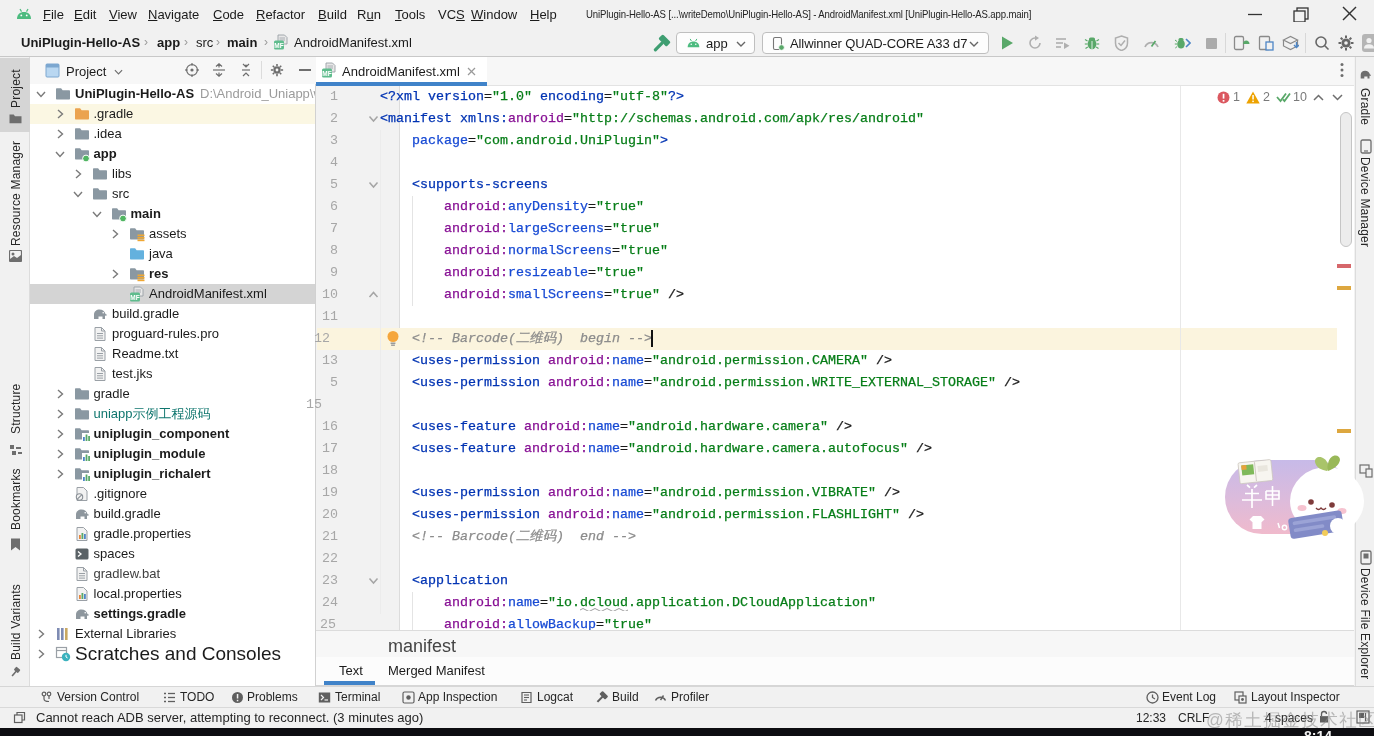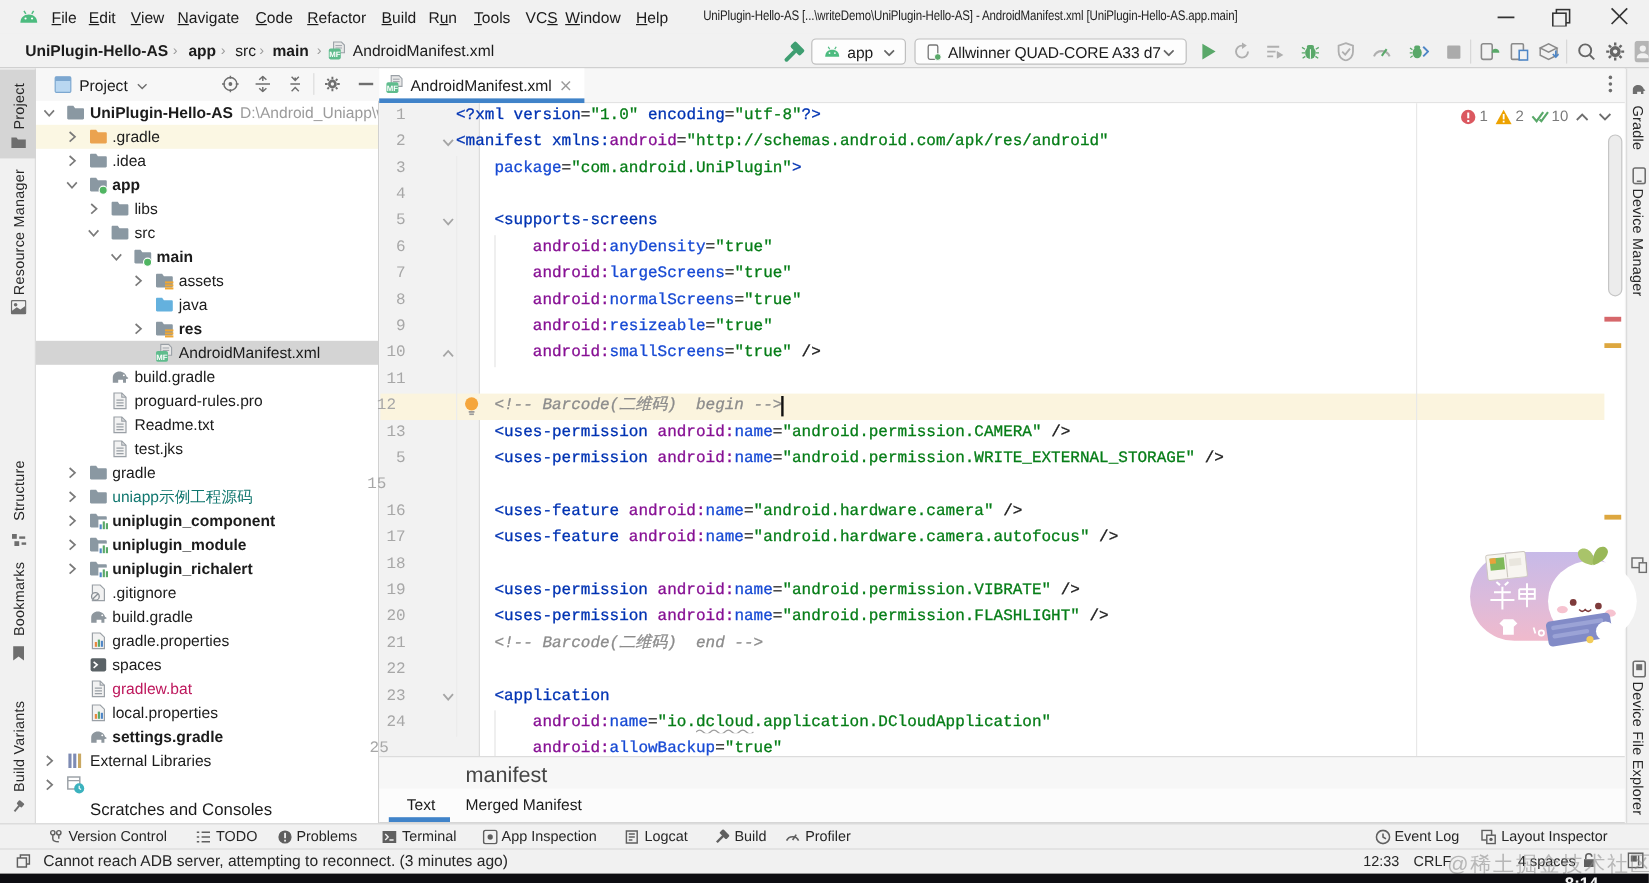--- a/index.html
+++ b/index.html
@@ -442,21 +442,21 @@
 <div class="abs" style="left:93.5px;top:544px;height:20px;line-height:20px;font-size:13px;font-weight:normal;color:#1b1b1b;white-space:nowrap">spaces</div>
 <svg class="abs" style="left:73.5px;top:566px" width="16" height="16" viewBox="0 0 16 16">
     <path d="M3 1.5 h6.5 l3.5 3.5 V14.5 H3 z" fill="#F2F2F2" stroke="#9AA0A6" stroke-width="1"></path>
     <path d="M9.5 1.5 V5 H13" fill="none" stroke="#9AA0A6" stroke-width="1"></path>
     <g stroke="#9AA0A6" stroke-width="1">
       <line x1="5" y1="7.5" x2="11" y2="7.5"></line>
       <line x1="5" y1="9.8" x2="11" y2="9.8"></line>
       <line x1="5" y1="12.1" x2="11" y2="12.1"></line>
     </g>
   </svg>
-<div class="abs" style="left:93.5px;top:564px;height:20px;line-height:20px;font-size:13px;font-weight:normal;color:#be185d;white-space:nowrap">gradlew.bat</div>
+<div class="abs" style="left:93.5px;top:564px;height:20px;line-height:20px;font-size:13px;font-weight:normal;color:#404040;white-space:nowrap">gradlew.bat</div>
 <svg class="abs" style="left:73.5px;top:586px" width="16" height="16" viewBox="0 0 16 16">
     <path d="M3 1.5 h6.5 l3.5 3.5 V14.5 H3 z" fill="#F2F2F2" stroke="#9AA0A6" stroke-width="1"></path>
     <rect x="5" y="9" width="1.8" height="4" fill="#E8873C"></rect>
     <rect x="7.5" y="7" width="1.8" height="6" fill="#59A869"></rect>
     <rect x="10" y="8" width="1.8" height="5" fill="#4E86C6"></rect>
   </svg>
 <div class="abs" style="left:93.5px;top:584px;height:20px;line-height:20px;font-size:13px;font-weight:normal;color:#1b1b1b;white-space:nowrap">local.properties</div>
 <svg class="abs" style="left:73.5px;top:606px" width="16" height="16" viewBox="0 0 16 16">
     <path d="M2 13 V8.5 C2 5.5 4.5 3.5 7.5 3.5 C10.5 3.5 13 5.5 13.5 8 L14.5 8.5 C15 8.7 15 9.5 14.4 9.6 L13 9.8 V13 H10.5 V10.5 H6.5 V13 Z" fill="#8E979E"></path>
     <circle cx="11.2" cy="6.8" r="0.8" fill="#fff"></circle>
@@ -475,21 +475,21 @@
 <div class="abs" style="left:75.0px;top:624px;height:20px;line-height:20px;font-size:13px;font-weight:normal;color:#1b1b1b;white-space:nowrap">External Libraries</div>
 <svg class="abs" style="left:36.0px;top:649px" width="10" height="10" viewBox="0 0 10 10">
     <path d="M3 1 L7.5 5 L3 9" fill="none" stroke="#7A7A7A" stroke-width="1.4"></path>
   </svg>
 <svg class="abs" style="left:55.0px;top:646px" width="16" height="16" viewBox="0 0 16 16">
     <rect x="1.5" y="1.5" width="10" height="10" fill="none" stroke="#9AA0A6" stroke-width="1.2"></rect>
     <line x1="1.5" y1="4.5" x2="11.5" y2="4.5" stroke="#9AA0A6" stroke-width="1.2"></line>
     <circle cx="11" cy="11" r="4.2" fill="#3BB2BE"></circle>
     <path d="M11 8.8 V11 L12.6 12" stroke="#fff" stroke-width="1" fill="none"></path>
   </svg>
-<div class="abs" style="left:75.0px;top:664px;height:20px;line-height:20px;font-size:14px;font-weight:normal;color:#1b1b1b;white-space:nowrap">Scratches and Consoles</div>
+<div class="abs" style="left:75.0px;top:644px;height:20px;line-height:20px;font-size:19px;font-weight:normal;color:#1b1b1b;white-space:nowrap">Scratches and Consoles</div>
 <div class="abs" style="left:316px;top:57px;width:1038px;height:29px;background:#F7F7F7;border-bottom:1px solid #E3E3E3"></div>
 <div class="abs" style="left:316px;top:57px;width:171px;height:25px;background:#FFFFFF"></div>
 <div class="abs" style="left:316px;top:82px;width:171px;height:4px;background:#4083C9"></div>
 <svg class="abs" style="left:321px;top:62px" width="16" height="16" viewBox="0 0 16 16">
 <path d="M5 1 h6.5 l2.5 2.5 V10 H5 z" fill="#E8E8E8" stroke="#9AA0A6" stroke-width="0.9"></path>
 <line x1="6.5" y1="4" x2="12" y2="4" stroke="#9AA0A6" stroke-width="0.8"></line>
 <line x1="6.5" y1="6" x2="12" y2="6" stroke="#9AA0A6" stroke-width="0.8"></line>
 <rect x="1" y="6.5" width="10" height="9" rx="1.5" fill="#5FBC8D"></rect>
 <text x="6" y="13.6" font-size="6.5" font-weight="bold" fill="#fff" text-anchor="middle" font-family="Liberation Sans">MF</text>
   </svg>
@@ -531,21 +531,21 @@
 <div class="abs mono" style="left:306px;top:394px;width:32px;height:22px;line-height:22px;font-size:13.33px;color:#A7A7A7;text-align:left">15</div>
 <div class="abs mono" style="left:306px;top:416px;width:32px;height:22px;line-height:22px;font-size:13.33px;color:#A7A7A7;text-align:right">16</div>
 <div class="abs mono" style="left:306px;top:438px;width:32px;height:22px;line-height:22px;font-size:13.33px;color:#A7A7A7;text-align:right">17</div>
 <div class="abs mono" style="left:306px;top:460px;width:32px;height:22px;line-height:22px;font-size:13.33px;color:#A7A7A7;text-align:right">18</div>
 <div class="abs mono" style="left:306px;top:482px;width:32px;height:22px;line-height:22px;font-size:13.33px;color:#A7A7A7;text-align:right">19</div>
 <div class="abs mono" style="left:306px;top:504px;width:32px;height:22px;line-height:22px;font-size:13.33px;color:#A7A7A7;text-align:right">20</div>
 <div class="abs mono" style="left:306px;top:526px;width:32px;height:22px;line-height:22px;font-size:13.33px;color:#A7A7A7;text-align:right">21</div>
 <div class="abs mono" style="left:306px;top:548px;width:32px;height:22px;line-height:22px;font-size:13.33px;color:#A7A7A7;text-align:right">22</div>
 <div class="abs mono" style="left:306px;top:570px;width:32px;height:22px;line-height:22px;font-size:13.33px;color:#A7A7A7;text-align:right">23</div>
 <div class="abs mono" style="left:306px;top:592px;width:32px;height:22px;line-height:22px;font-size:13.33px;color:#A7A7A7;text-align:right">24</div>
-<div class="abs mono" style="left:292px;top:614px;width:32px;height:22px;line-height:22px;font-size:13.33px;color:#A7A7A7;text-align:right">25</div>
+<div class="abs mono" style="left:320px;top:614px;width:32px;height:22px;line-height:22px;font-size:13.33px;color:#A7A7A7;text-align:left">25</div>
 <svg class="abs" style="left:368px;top:115px" width="11" height="8" viewBox="0 0 11 8">
     <path d="M1.5 1.5 L5.5 6 L9.5 1.5" fill="none" stroke="#A5A5A5" stroke-width="1.5"></path>
   </svg>
 <svg class="abs" style="left:368px;top:181px" width="11" height="8" viewBox="0 0 11 8">
     <path d="M1.5 1.5 L5.5 6 L9.5 1.5" fill="none" stroke="#A5A5A5" stroke-width="1.5"></path>
   </svg>
 <svg class="abs" style="left:368px;top:291px" width="11" height="8" viewBox="0 0 11 8">
     <path d="M1.5 6 L5.5 1.5 L9.5 6" fill="none" stroke="#A5A5A5" stroke-width="1.5"></path>
   </svg>
 <svg class="abs" style="left:368px;top:577px" width="11" height="8" viewBox="0 0 11 8">

